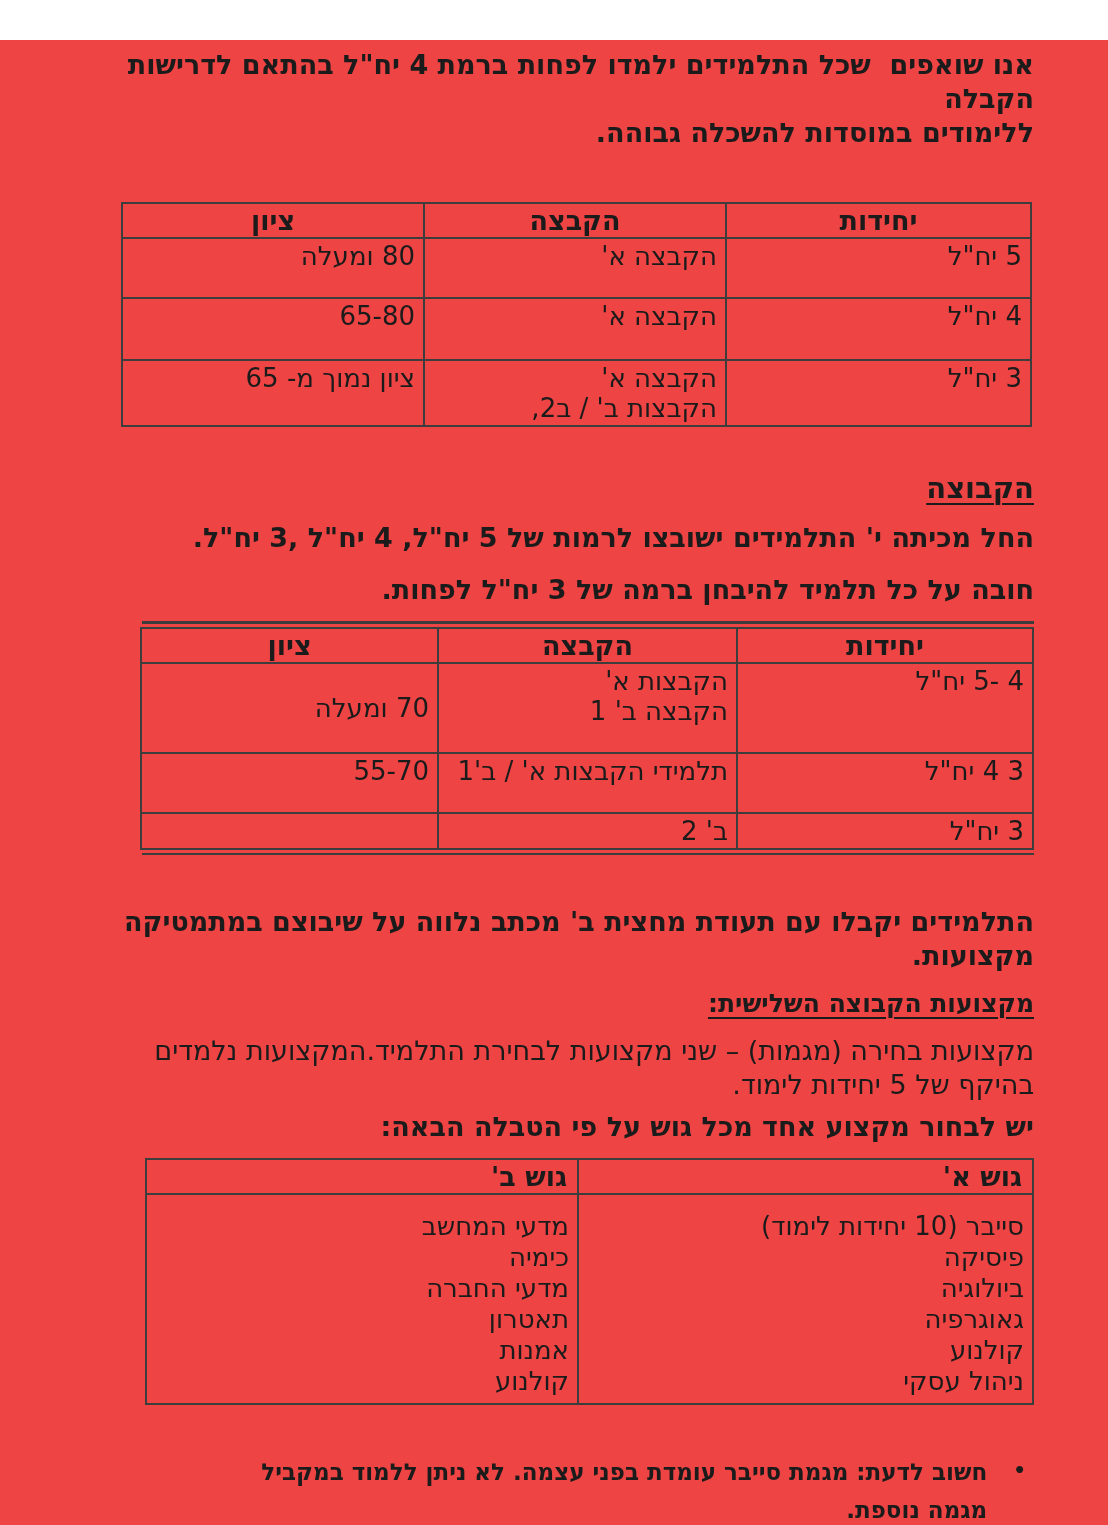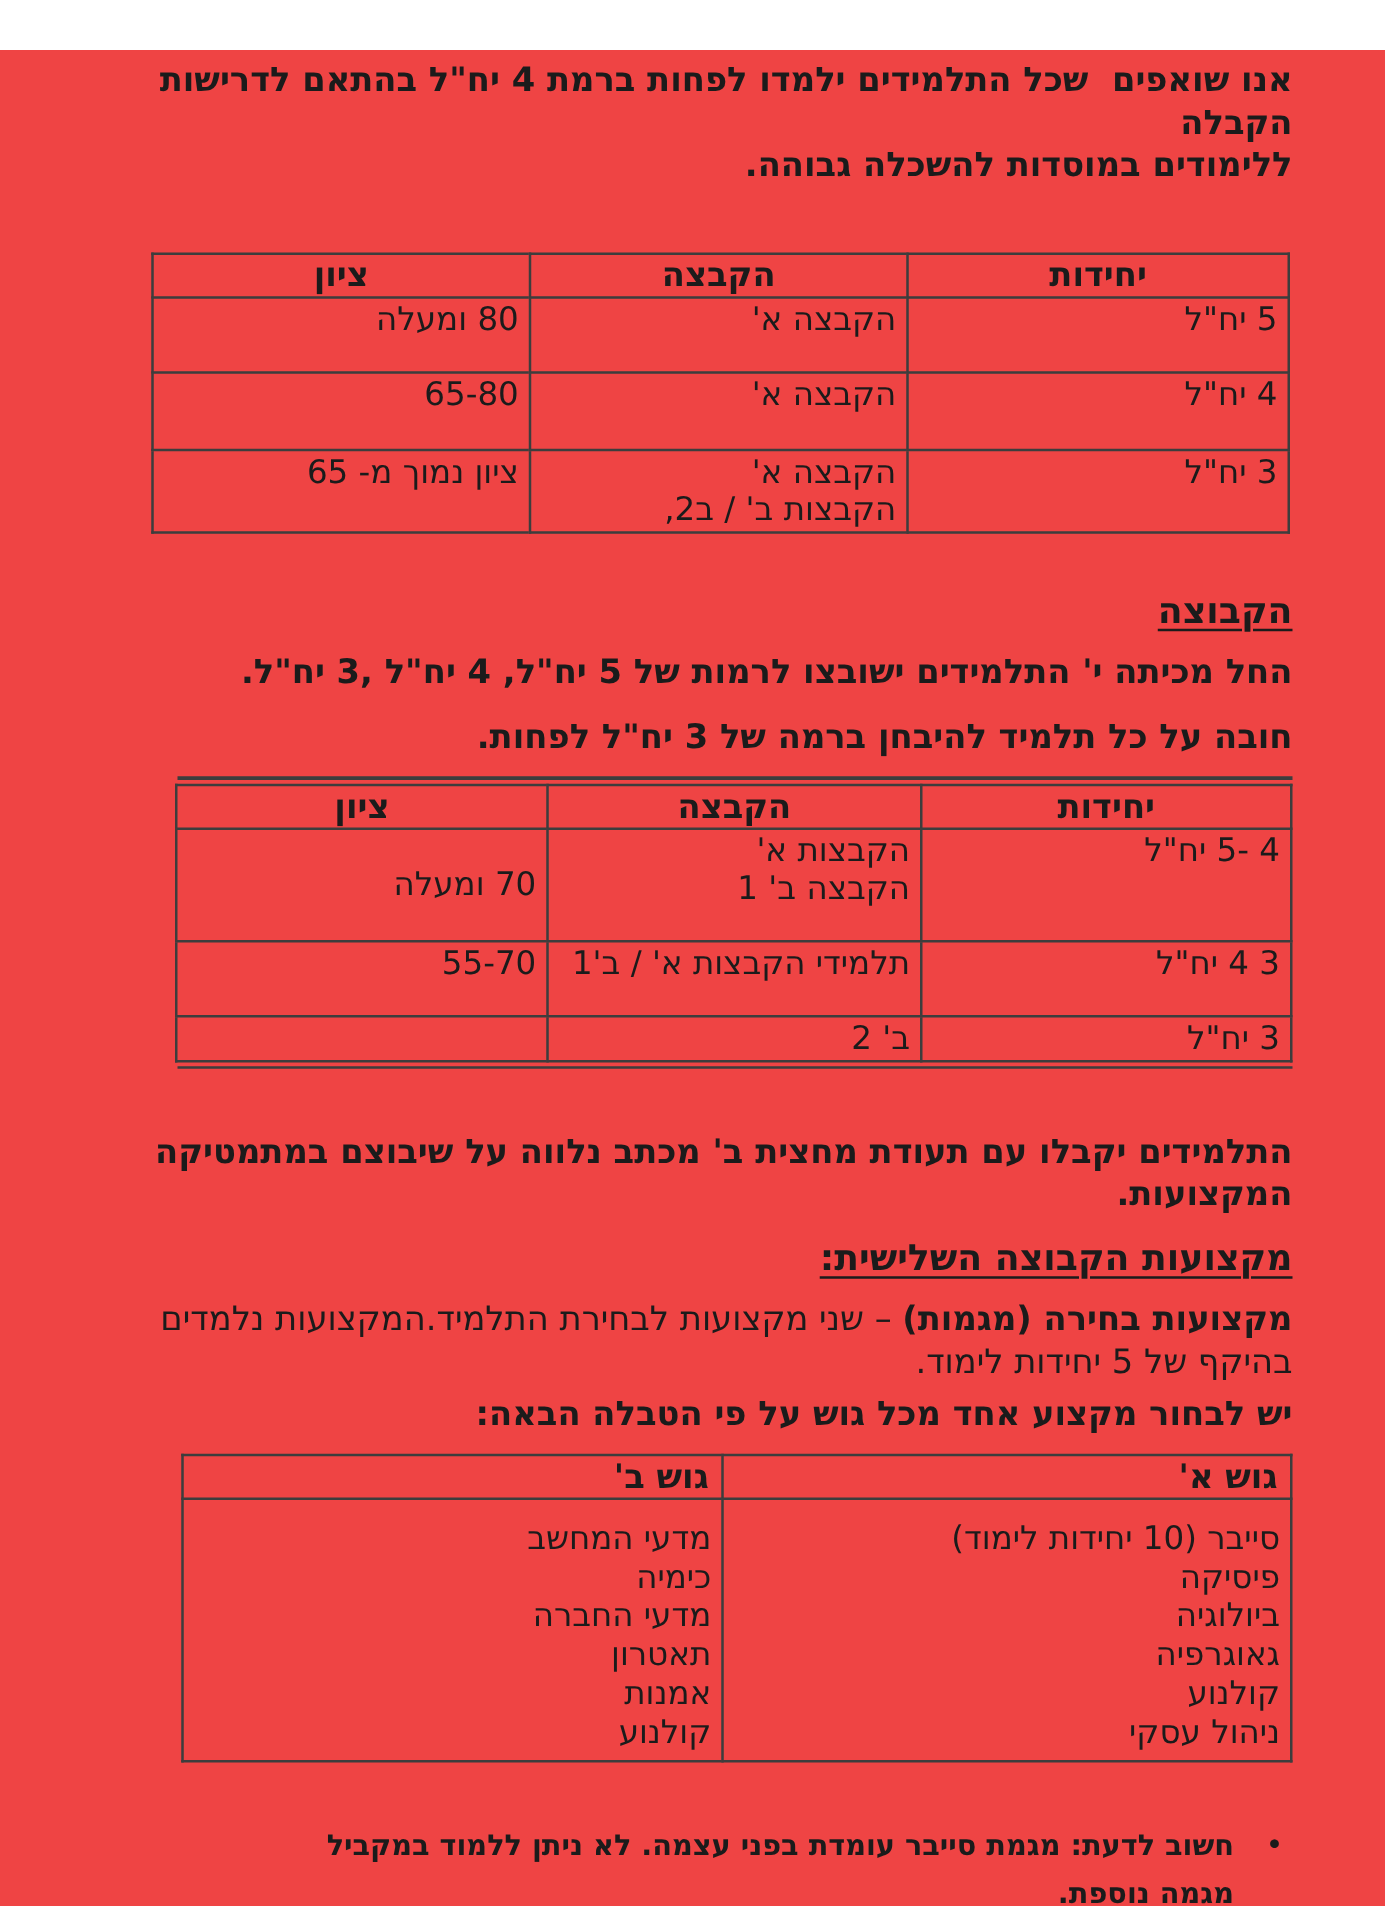--- a/index.html
+++ b/index.html
@@ -26,25 +26,25 @@
   .t1{width:909px;margin-top:52px;margin-right:2px;}
   .t1 col.c-units{width:305px;} .t1 col.c-group{width:302px;} .t1 col.c-grade{width:302px;}
   .t1 .r{height:60px;}
   .t2wrap{margin-top:14px;width:892px;border-top:3px solid #3d3d3d;border-bottom:2px solid #3d3d3d;padding:3px 0;}
   .t2{width:892px;}
   .t2 col.c-units{width:296px;} .t2 col.c-group{width:299px;} .t2 col.c-grade{width:297px;}
   .t2 .r1{height:90px;} .t2 .r2{height:60px;} .t2 .r3{height:34px;}
   .v-mid{vertical-align:middle;}
   .certificate{margin-top:50px;}
   .sub-title{
-    margin-top:16px;font-size:29px;font-weight:bold;text-align:right;
+    margin-top:16px;font-size:25px;font-weight:bold;text-align:right;
     text-decoration:underline;text-decoration-thickness:2px;text-underline-offset:5px;
   }
   .electives{margin-top:16px;}
-  .electives .lead{font-weight:bold;}
+  .electives .lead{font-weight:normal;}
   .choose{margin-top:8px;}
   .t3{width:887px;margin-top:14px;}
   .t3 col.c-a{width:455px;} .t3 col.c-b{width:432px;}
   .t3 th{text-align:right;padding-right:10px;}
   .t3 td{padding-top:16px;padding-bottom:6px;line-height:31px;}
   .note{margin-top:48px;display:flex;align-items:flex-start;gap:26px;padding-right:8px;}
   .note .dot{font-size:20px;line-height:34px;font-weight:bold;}
   .note .note-text{font-size:23px;line-height:38px;font-weight:bold;text-align:right;}
 </style>
 </head>
@@ -133,21 +133,21 @@
             <div>ב' 2</div>
           </td>
           <td></td>
         </tr>
       </tbody>
         </table>
     </div>
 
     <div class="certificate">
       <div class="line b">התלמידים יקבלו עם תעודת מחצית ב' מכתב נלווה על שיבוצם במתמטיקה</div>
-      <div class="line b">המקצועות.</div>
+      <div class="line b">מקצועות.</div>
     </div>
 
     <div class="sub-title">מקצועות הקבוצה השלישית:</div>
     <div class="electives">
       <div class="line"><span class="lead">מקצועות בחירה (מגמות)</span><span> – שני מקצועות לבחירת התלמיד.המקצועות נלמדים</span></div>
       <div class="line">בהיקף של 5 יחידות לימוד.</div>
     </div>
     <div class="line b choose">יש לבחור מקצוע אחד מכל גוש על פי הטבלה הבאה:</div>
 
     <table class="t3">

